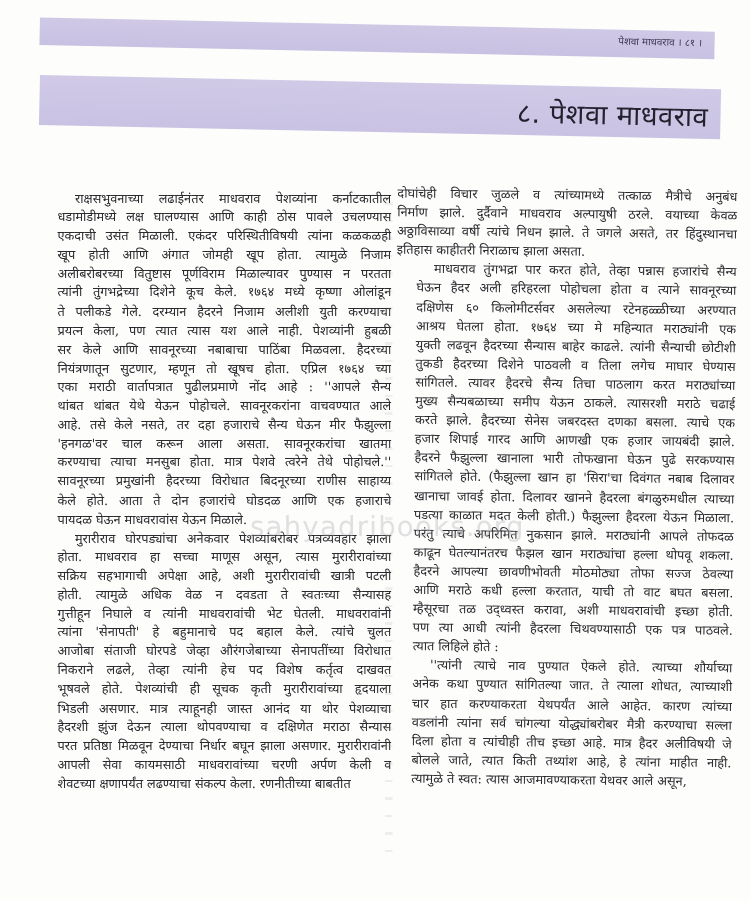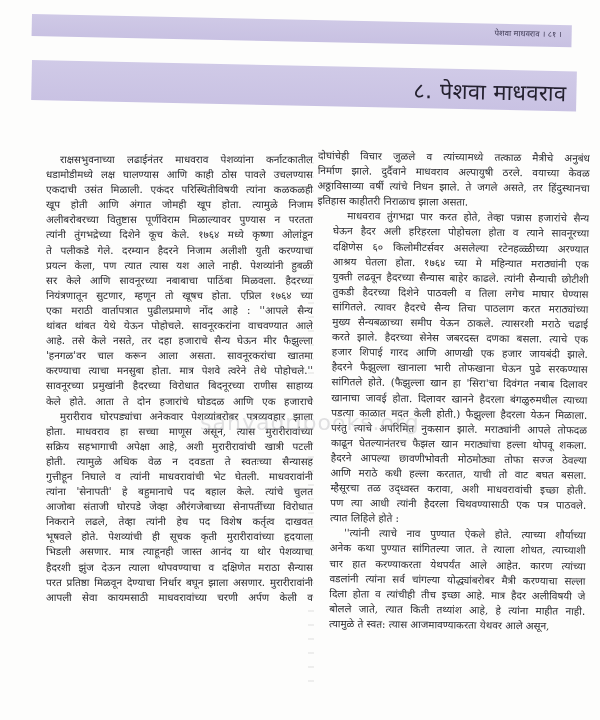--- a/index.html
+++ b/index.html
@@ -77,35 +77,37 @@
       <span class="line">प्रयत्न केला, पण त्यात त्यास यश आले नाही. पेशव्यांनी हुबळी</span>
       <span class="line">सर केले आणि सावनूरच्या नबाबाचा पाठिंबा मिळवला. हैदरच्या</span>
       <span class="line">नियंत्रणातून सुटणार, म्हणून तो खूषच होता. एप्रिल १७६४ च्या</span>
       <span class="line">एका मराठी वार्तापत्रात पुढीलप्रमाणे नोंद आहे : ''आपले सैन्य</span>
       <span class="line">थांबत थांबत येथे येऊन पोहोचले. सावनूरकरांना वाचवण्यात आले</span>
       <span class="line">आहे. तसे केले नसते, तर दहा हजाराचे सैन्य घेऊन मीर फैझुल्ला</span>
       <span class="line">'हनगळ'वर चाल करून आला असता. सावनूरकरांचा खातमा</span>
       <span class="line">करण्याचा त्याचा मनसुबा होता. मात्र पेशवे त्वरेने तेथे पोहोचले.''</span>
       <span class="line">सावनूरच्या प्रमुखांनी हैदरच्या विरोधात बिदनूरच्या राणीस साहाय्य</span>
       <span class="line">केले होते. आता ते दोन हजारांचे घोडदळ आणि एक हजाराचे</span>
+      <span class="line last">पायदळ घेऊन माधवरावांस येऊन मिळाले.</span>
     </p>
     <p class="para">
       <span class="line" style="padding-left: 14px;">मुरारीराव घोरपड्यांचा अनेकवार पेशव्यांबरोबर पत्रव्यवहार झाला</span>
       <span class="line">होता. माधवराव हा सच्चा माणूस असून, त्यास मुरारीरावांच्या</span>
       <span class="line">सक्रिय सहभागाची अपेक्षा आहे, अशी मुरारीरावांची खात्री पटली</span>
       <span class="line">होती. त्यामुळे अधिक वेळ न दवडता ते स्वतःच्या सैन्यासह</span>
       <span class="line">गुत्तीहून निघाले व त्यांनी माधवरावांची भेट घेतली. माधवरावांनी</span>
       <span class="line">त्यांना 'सेनापती' हे बहुमानाचे पद बहाल केले. त्यांचे चुलत</span>
       <span class="line">आजोबा संताजी घोरपडे जेव्हा औरंगजेबाच्या सेनापतींच्या विरोधात</span>
       <span class="line">निकराने लढले, तेव्हा त्यांनी हेच पद विशेष कर्तृत्व दाखवत</span>
       <span class="line">भूषवले होते. पेशव्यांची ही सूचक कृती मुरारीरावांच्या हृदयाला</span>
       <span class="line">भिडली असणार. मात्र त्याहूनही जास्त आनंद या थोर पेशव्याचा</span>
       <span class="line">हैदरशी झुंज देऊन त्याला थोपवण्याचा व दक्षिणेत मराठा सैन्यास</span>
       <span class="line">परत प्रतिष्ठा मिळवून देण्याचा निर्धार बघून झाला असणार. मुरारीरावांनी</span>
       <span class="line">आपली सेवा कायमसाठी माधवरावांच्या चरणी अर्पण केली व</span>
+      <span class="line last">शेवटच्या क्षणापर्यंत लढण्याचा संकल्प केला. रणनीतीच्या बाबतीत</span>
     </p>
   </div>
 <div class="gutter-marks"></div>
 <div class="column col-right" id="col-right">
     <p class="para noindent">
       <span class="line">दोघांचेही विचार जुळले व त्यांच्यामध्ये तत्काळ मैत्रीचे अनुबंध</span>
       <span class="line">निर्माण झाले. दुर्दैवाने माधवराव अल्पायुषी ठरले. वयाच्या केवळ</span>
       <span class="line">अठ्ठाविसाव्या वर्षी त्यांचे निधन झाले. ते जगले असते, तर हिंदुस्थानचा</span>
       <span class="line last">इतिहास काहीतरी निराळाच झाला असता.</span>
     </p>

